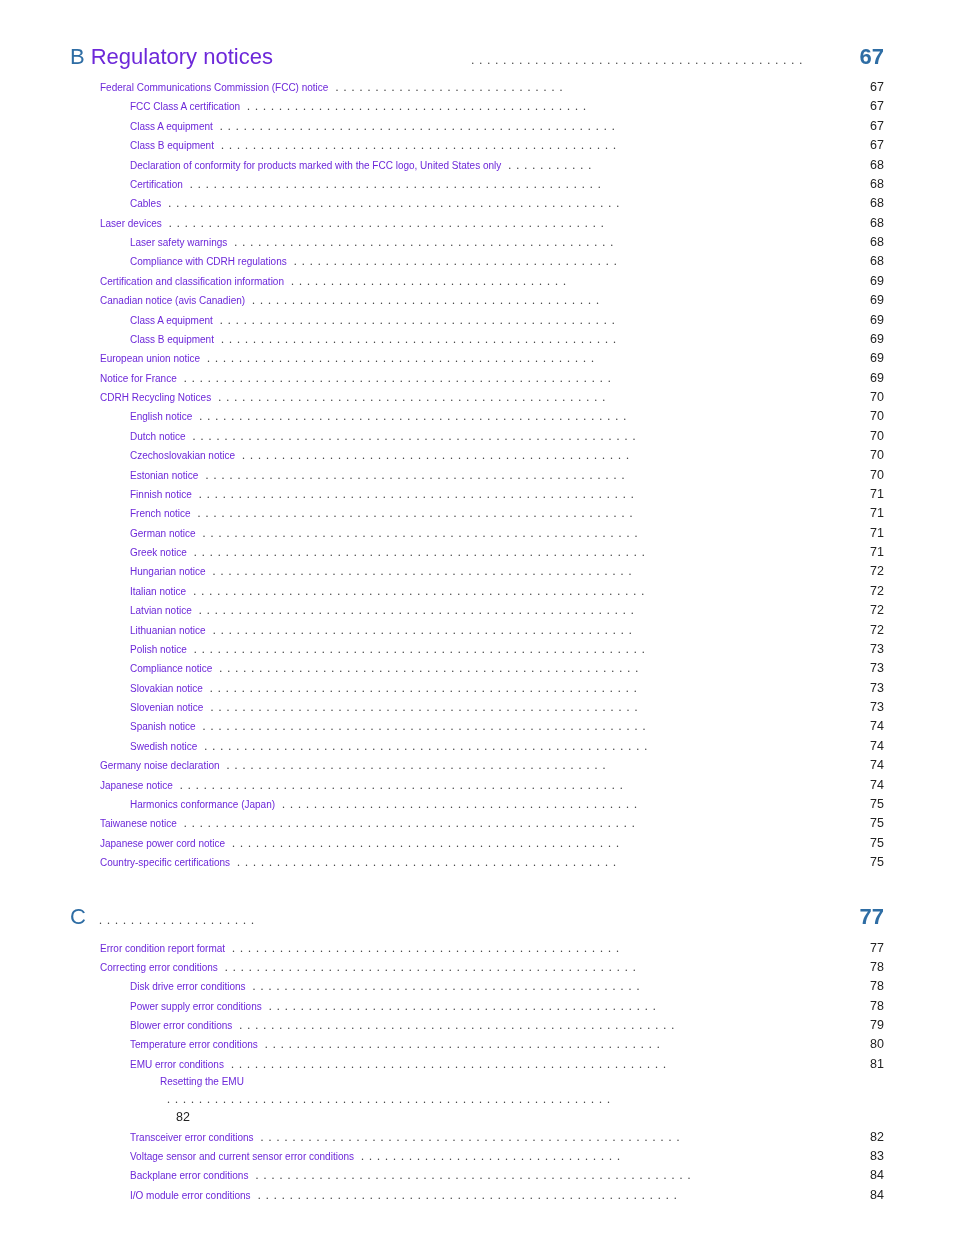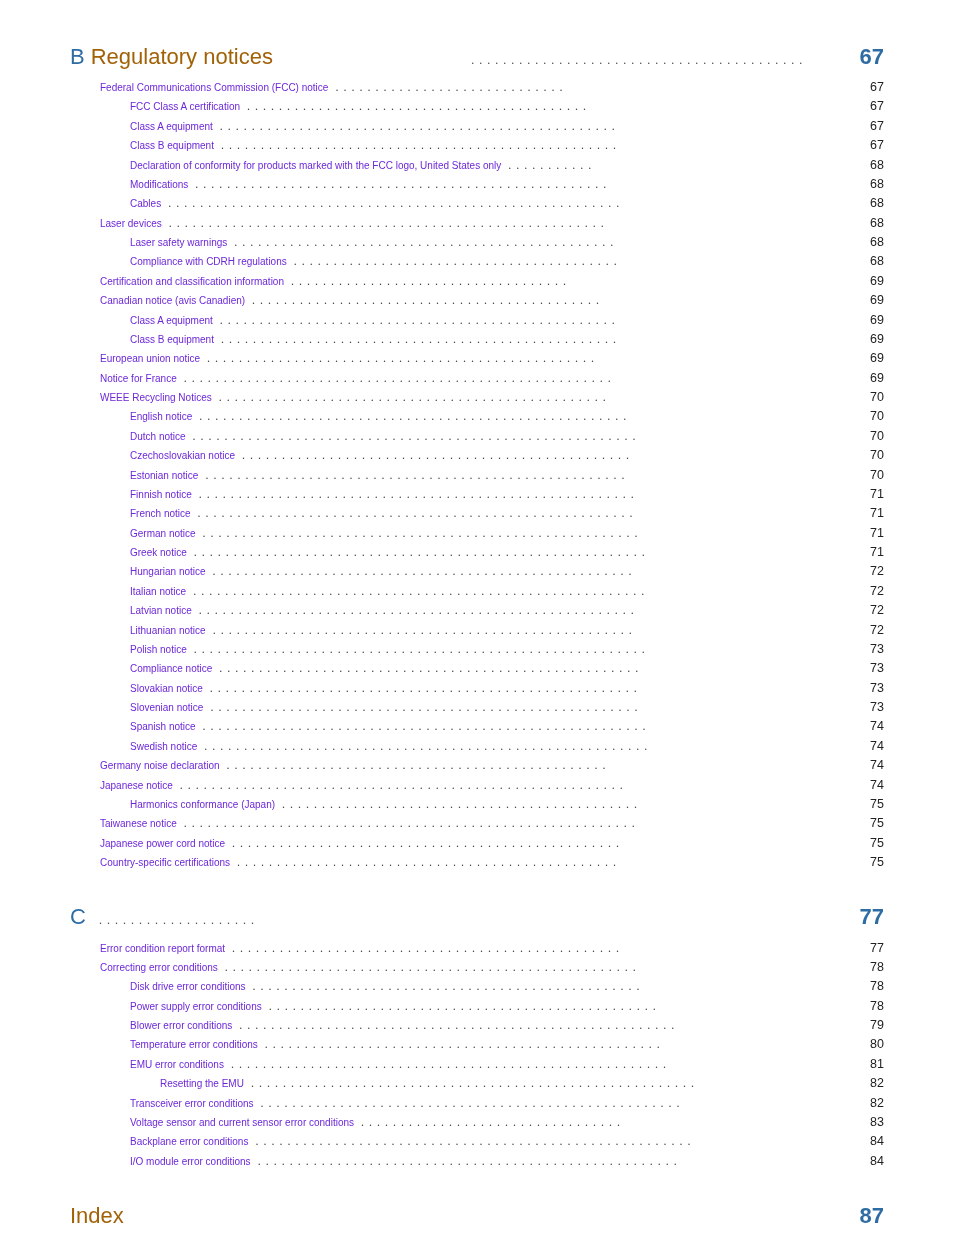--- a/index.html
+++ b/index.html
@@ -35,21 +35,21 @@
 
     .section-letter {
       color: #2e6da4;
       font-size: 22px;
       font-weight: normal;
       margin-right: 6px;
       font-family: Arial, sans-serif;
     }
 
     .section-title {
-      color: #a16207;
+      color: #6d28d9;
       font-size: 22px;
       font-weight: normal;
       font-family: Arial, sans-serif;
       flex: 1;
     }
 
     .section-page {
       color: #2e6da4;
       font-size: 22px;
       font-weight: bold;
@@ -86,21 +86,21 @@
       min-width: 30px;
       text-align: right;
       font-family: Arial, sans-serif;
       font-size: 12.5px;
       color: #222;
     }
 
     
     .indent-1 { padding-left: 30px; }
     .indent-2 { padding-left: 60px; }
-    .indent-3 { padding-left: 90px; }
+    .indent-3 { padding-left: 90px; flex-direction: column; }
   </style>
 </head>
 <body>
 
 <div class="page">
 
   <div class="toc-section">
     <div class="section-heading toc-row">
       <span class="section-letter">B</span>
       <span class="section-title">Regulatory notices</span>
@@ -127,21 +127,21 @@
       <span class="toc-label">Class B equipment</span>
       <span class="toc-dots">&nbsp;.&nbsp;.&nbsp;.&nbsp;.&nbsp;.&nbsp;.&nbsp;.&nbsp;.&nbsp;.&nbsp;.&nbsp;.&nbsp;.&nbsp;.&nbsp;.&nbsp;.&nbsp;.&nbsp;.&nbsp;.&nbsp;.&nbsp;.&nbsp;.&nbsp;.&nbsp;.&nbsp;.&nbsp;.&nbsp;.&nbsp;.&nbsp;.&nbsp;.&nbsp;.&nbsp;.&nbsp;.&nbsp;.&nbsp;.&nbsp;.&nbsp;.&nbsp;.&nbsp;.&nbsp;.&nbsp;.&nbsp;.&nbsp;.&nbsp;.&nbsp;.&nbsp;.&nbsp;.&nbsp;.&nbsp;.&nbsp;.&nbsp;.</span>
       <span class="toc-page">67</span>
     </div>
     <div class="toc-row indent-2">
       <span class="toc-label">Declaration of conformity for products marked with the FCC logo, United States only</span>
       <span class="toc-dots">&nbsp;.&nbsp;.&nbsp;.&nbsp;.&nbsp;.&nbsp;.&nbsp;.&nbsp;.&nbsp;.&nbsp;.&nbsp;.</span>
       <span class="toc-page">68</span>
     </div>
     <div class="toc-row indent-2">
-      <span class="toc-label">Modifications</span>
+      <span class="toc-label">Certification</span>
       <span class="toc-dots">&nbsp;.&nbsp;.&nbsp;.&nbsp;.&nbsp;.&nbsp;.&nbsp;.&nbsp;.&nbsp;.&nbsp;.&nbsp;.&nbsp;.&nbsp;.&nbsp;.&nbsp;.&nbsp;.&nbsp;.&nbsp;.&nbsp;.&nbsp;.&nbsp;.&nbsp;.&nbsp;.&nbsp;.&nbsp;.&nbsp;.&nbsp;.&nbsp;.&nbsp;.&nbsp;.&nbsp;.&nbsp;.&nbsp;.&nbsp;.&nbsp;.&nbsp;.&nbsp;.&nbsp;.&nbsp;.&nbsp;.&nbsp;.&nbsp;.&nbsp;.&nbsp;.&nbsp;.&nbsp;.&nbsp;.&nbsp;.&nbsp;.&nbsp;.&nbsp;.&nbsp;.</span>
       <span class="toc-page">68</span>
     </div>
     <div class="toc-row indent-2">
       <span class="toc-label">Cables</span>
       <span class="toc-dots">&nbsp;.&nbsp;.&nbsp;.&nbsp;.&nbsp;.&nbsp;.&nbsp;.&nbsp;.&nbsp;.&nbsp;.&nbsp;.&nbsp;.&nbsp;.&nbsp;.&nbsp;.&nbsp;.&nbsp;.&nbsp;.&nbsp;.&nbsp;.&nbsp;.&nbsp;.&nbsp;.&nbsp;.&nbsp;.&nbsp;.&nbsp;.&nbsp;.&nbsp;.&nbsp;.&nbsp;.&nbsp;.&nbsp;.&nbsp;.&nbsp;.&nbsp;.&nbsp;.&nbsp;.&nbsp;.&nbsp;.&nbsp;.&nbsp;.&nbsp;.&nbsp;.&nbsp;.&nbsp;.&nbsp;.&nbsp;.&nbsp;.&nbsp;.&nbsp;.&nbsp;.&nbsp;.&nbsp;.&nbsp;.&nbsp;.&nbsp;.</span>
       <span class="toc-page">68</span>
     </div>
     <div class="toc-row indent-1">
       <span class="toc-label">Laser devices</span>
@@ -182,21 +182,21 @@
       <span class="toc-label">European union notice</span>
       <span class="toc-dots">&nbsp;.&nbsp;.&nbsp;.&nbsp;.&nbsp;.&nbsp;.&nbsp;.&nbsp;.&nbsp;.&nbsp;.&nbsp;.&nbsp;.&nbsp;.&nbsp;.&nbsp;.&nbsp;.&nbsp;.&nbsp;.&nbsp;.&nbsp;.&nbsp;.&nbsp;.&nbsp;.&nbsp;.&nbsp;.&nbsp;.&nbsp;.&nbsp;.&nbsp;.&nbsp;.&nbsp;.&nbsp;.&nbsp;.&nbsp;.&nbsp;.&nbsp;.&nbsp;.&nbsp;.&nbsp;.&nbsp;.&nbsp;.&nbsp;.&nbsp;.&nbsp;.&nbsp;.&nbsp;.&nbsp;.&nbsp;.&nbsp;.</span>
       <span class="toc-page">69</span>
     </div>
     <div class="toc-row indent-1">
       <span class="toc-label">Notice for France</span>
       <span class="toc-dots">&nbsp;.&nbsp;.&nbsp;.&nbsp;.&nbsp;.&nbsp;.&nbsp;.&nbsp;.&nbsp;.&nbsp;.&nbsp;.&nbsp;.&nbsp;.&nbsp;.&nbsp;.&nbsp;.&nbsp;.&nbsp;.&nbsp;.&nbsp;.&nbsp;.&nbsp;.&nbsp;.&nbsp;.&nbsp;.&nbsp;.&nbsp;.&nbsp;.&nbsp;.&nbsp;.&nbsp;.&nbsp;.&nbsp;.&nbsp;.&nbsp;.&nbsp;.&nbsp;.&nbsp;.&nbsp;.&nbsp;.&nbsp;.&nbsp;.&nbsp;.&nbsp;.&nbsp;.&nbsp;.&nbsp;.&nbsp;.&nbsp;.&nbsp;.&nbsp;.&nbsp;.&nbsp;.&nbsp;.</span>
       <span class="toc-page">69</span>
     </div>
     <div class="toc-row indent-1">
-      <span class="toc-label">WEEE Recycling Notices</span>
+      <span class="toc-label">CDRH Recycling Notices</span>
       <span class="toc-dots">&nbsp;.&nbsp;.&nbsp;.&nbsp;.&nbsp;.&nbsp;.&nbsp;.&nbsp;.&nbsp;.&nbsp;.&nbsp;.&nbsp;.&nbsp;.&nbsp;.&nbsp;.&nbsp;.&nbsp;.&nbsp;.&nbsp;.&nbsp;.&nbsp;.&nbsp;.&nbsp;.&nbsp;.&nbsp;.&nbsp;.&nbsp;.&nbsp;.&nbsp;.&nbsp;.&nbsp;.&nbsp;.&nbsp;.&nbsp;.&nbsp;.&nbsp;.&nbsp;.&nbsp;.&nbsp;.&nbsp;.&nbsp;.&nbsp;.&nbsp;.&nbsp;.&nbsp;.&nbsp;.&nbsp;.&nbsp;.&nbsp;.</span>
       <span class="toc-page">70</span>
     </div>
     <div class="toc-row indent-2">
       <span class="toc-label">English notice</span>
       <span class="toc-dots">&nbsp;.&nbsp;.&nbsp;.&nbsp;.&nbsp;.&nbsp;.&nbsp;.&nbsp;.&nbsp;.&nbsp;.&nbsp;.&nbsp;.&nbsp;.&nbsp;.&nbsp;.&nbsp;.&nbsp;.&nbsp;.&nbsp;.&nbsp;.&nbsp;.&nbsp;.&nbsp;.&nbsp;.&nbsp;.&nbsp;.&nbsp;.&nbsp;.&nbsp;.&nbsp;.&nbsp;.&nbsp;.&nbsp;.&nbsp;.&nbsp;.&nbsp;.&nbsp;.&nbsp;.&nbsp;.&nbsp;.&nbsp;.&nbsp;.&nbsp;.&nbsp;.&nbsp;.&nbsp;.&nbsp;.&nbsp;.&nbsp;.&nbsp;.&nbsp;.&nbsp;.&nbsp;.&nbsp;.</span>
       <span class="toc-page">70</span>
     </div>
     <div class="toc-row indent-2">
       <span class="toc-label">Dutch notice</span>

